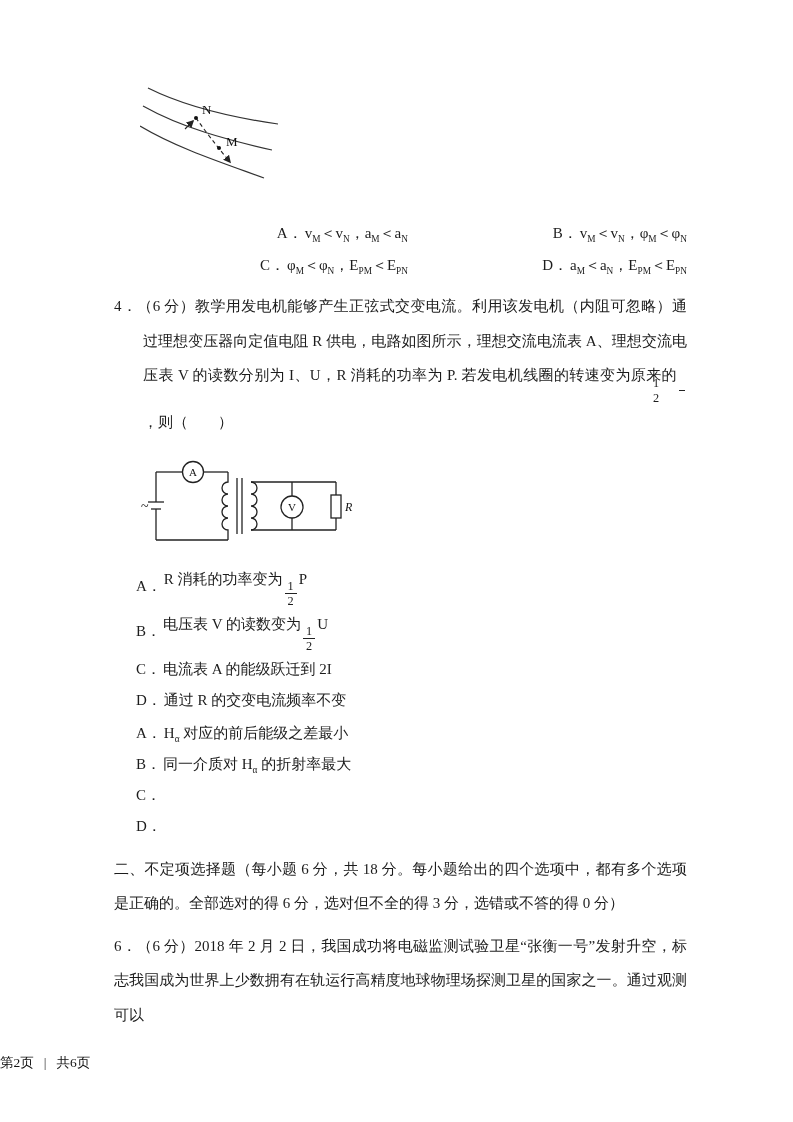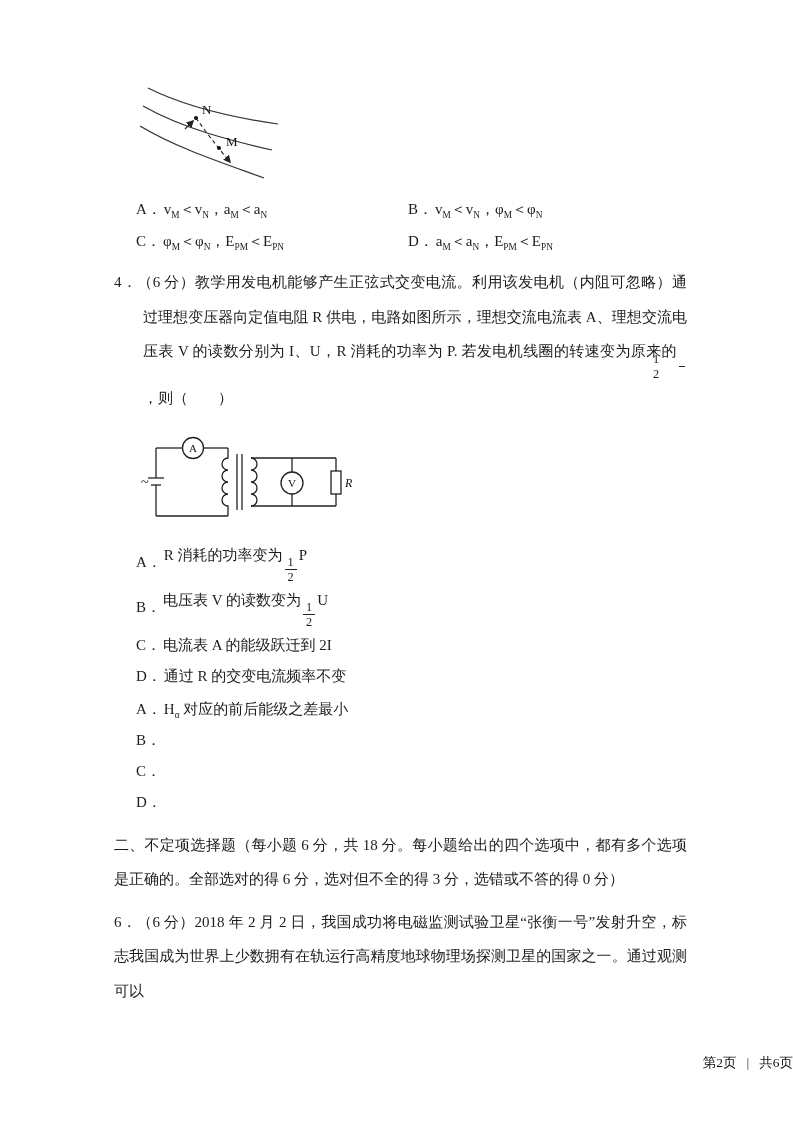--- a/index.html
+++ b/index.html
@@ -9,37 +9,37 @@
     background:#ffffff; overflow:hidden;
     font-family:"Liberation Serif","DejaVu Serif",serif;
     color:#1c1c1c; font-size:15px;
   }
   .content { padding:86px 106px 0 114px; }
   .figure { display:block; margin-left:26px; }
   .para { text-align:justify; line-height:2.3; }
   .para-hang { padding-left:29px; text-indent:-29px; }
   .opt-grid {
     display:grid; grid-template-columns:272px 1fr;
-    padding-left:22px; margin-top:6px;
+    padding-left:22px; margin-top:30px;text-align:right;
   }
   .opt-grid .opt { line-height:2.1; }
   .opts { padding-left:22px; margin-top:8px; }
   .opts .opt { line-height:2.05; min-height:31px; display:flex; align-items:center; flex-wrap:wrap; }
   .opt-label { margin-right:2px; white-space:nowrap; }
   sub { font-size:0.62em; line-height:1; }
   .frac { display:inline-flex; flex-direction:column; align-items:center;
           vertical-align:-0.55em; font-size:0.82em; line-height:1.15; margin:0 2px; }
   .fn { border-bottom:1px solid #222; padding:0 3px; }
   .fd { padding:0 3px; }
   .q { margin-top:8px; }
   .section-title { font-weight:normal; margin-top:10px; }
   .circuit { margin-top:12px; }
   .footer {
     position:absolute; left:0; bottom:50px; width:100%;
-    text-align:right; font-size:13.5px; color:#111;
+    text-align:left; font-size:13.5px; color:#111;
   }
   .footer .sep { margin:0 10px; color:#333; }
   svg text { font-family:"Liberation Serif","DejaVu Serif",serif; }
 </style>
 </head>
 <body>
 
 <div class="page">
   <div class="content">
 
@@ -145,20 +145,21 @@
     </div>
 
 
     <div class="opts" style="margin-top:2px;">
       <div class="opt">
         <span class="opt-label">A．</span>
           <span>H<sub>α</sub> 对应的前后能级之差最小</span>
       </div>
       <div class="opt">
         <span class="opt-label">B．</span>
+          <span>同一介质对 H<sub>α</sub> 的折射率最大</span>
       </div>
       <div class="opt">
         <span class="opt-label">C．</span>
       </div>
       <div class="opt">
         <span class="opt-label">D．</span>
       </div>
     </div>
 
     <p class="para section-title">二、不定项选择题（每小题 6 分，共 18 分。每小题给出的四个选项中，都有多个选项是正确的。全部选对的得 6 分，选对但不全的得 3 分，选错或不答的得 0 分）</p>

